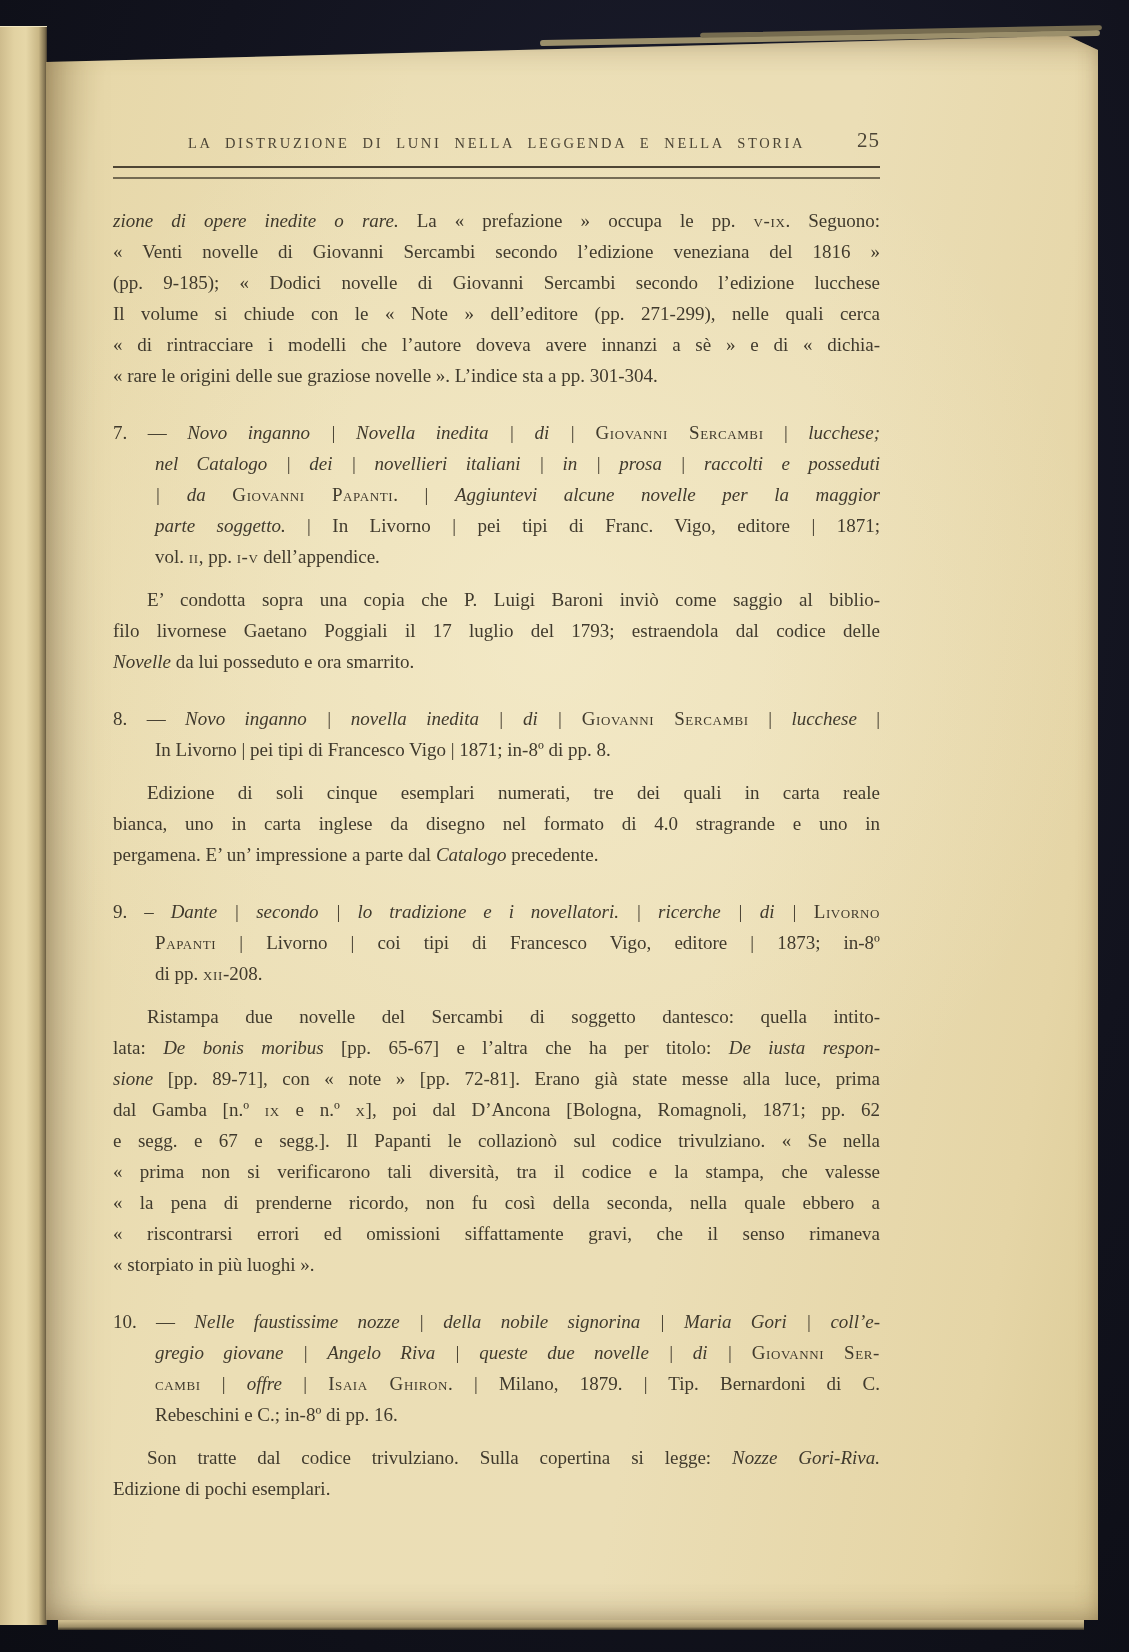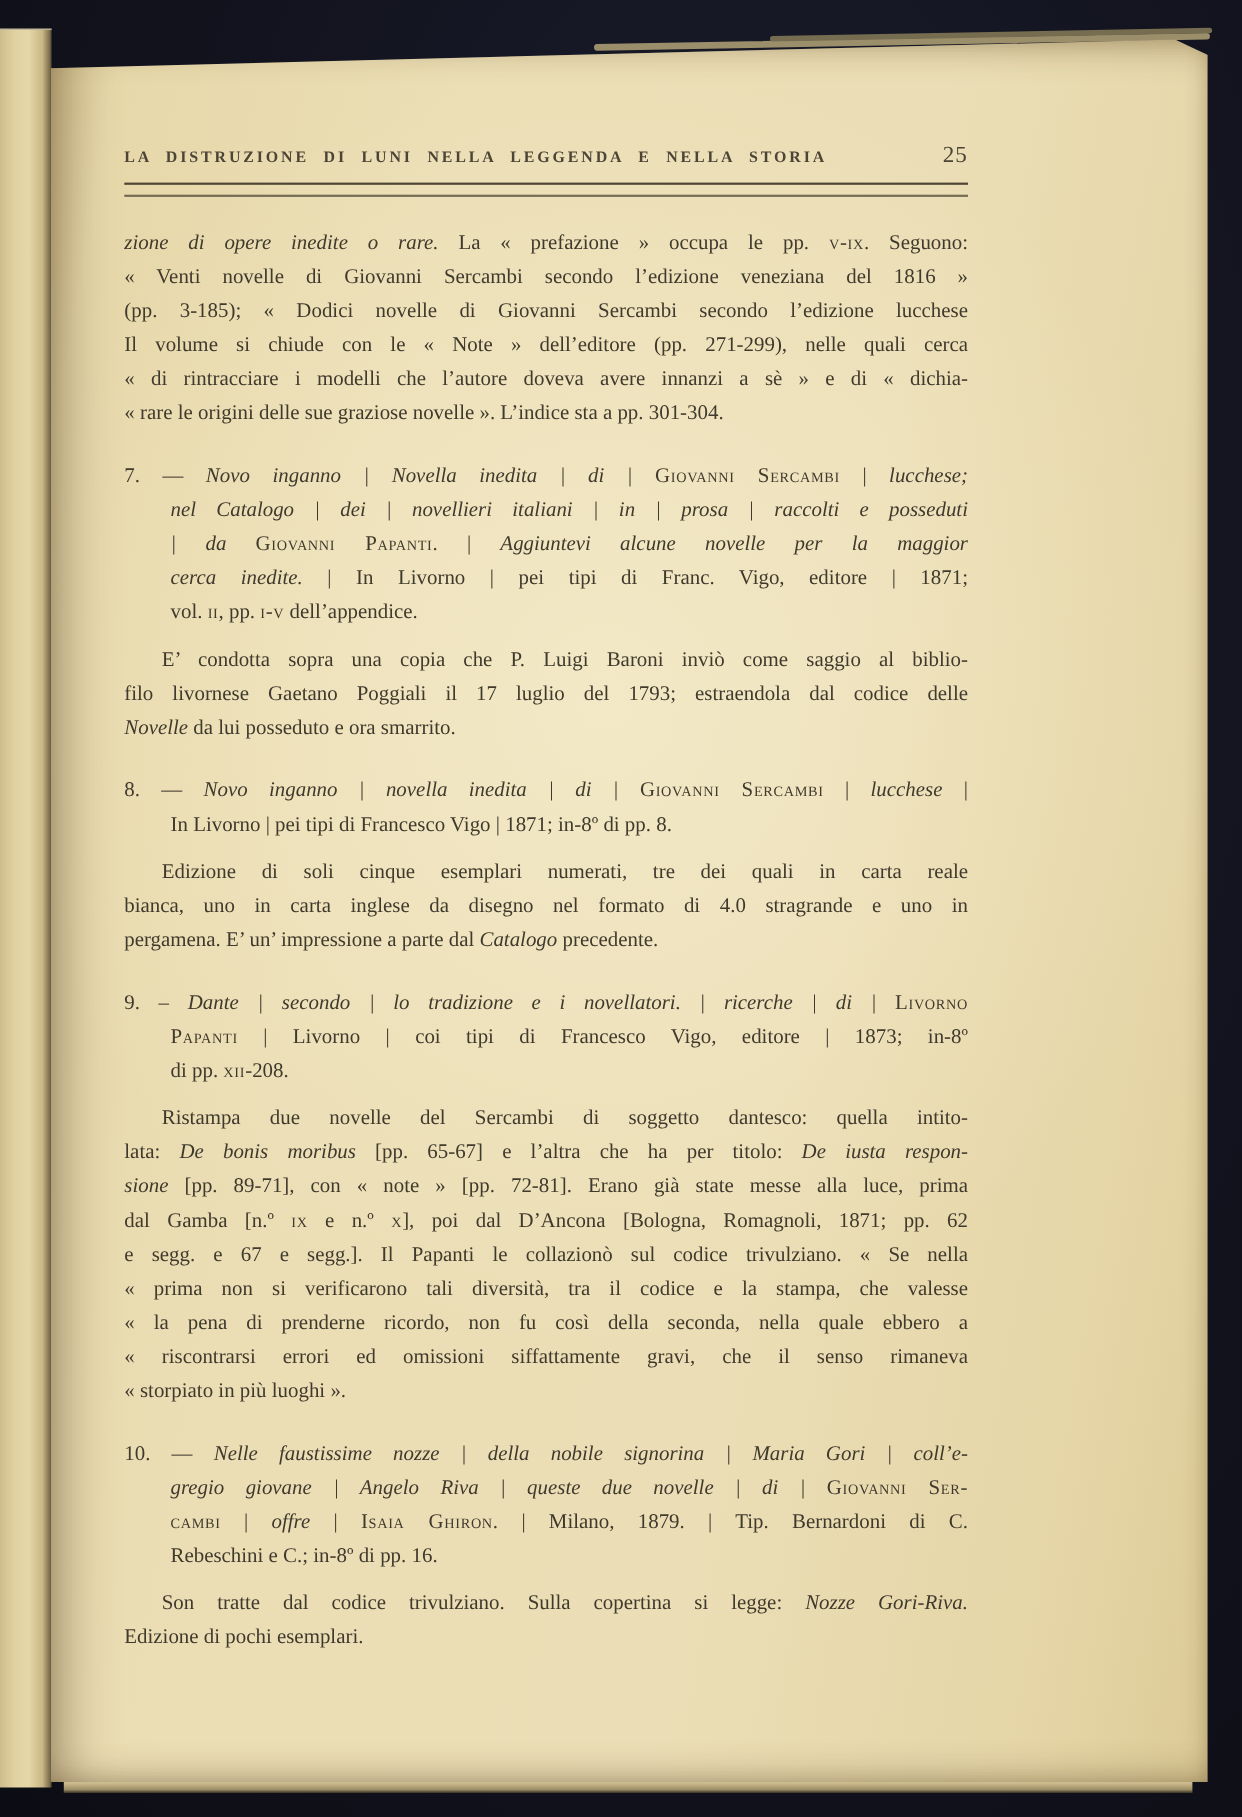--- a/index.html
+++ b/index.html
@@ -38,24 +38,23 @@
       inset 0 -16px 34px -18px rgba(105,82,48,0.42),
       inset 0 30px 30px -24px rgba(140,115,70,0.45);
   }
   .text-area{
     position:absolute;left:67px;top:92px;width:767px;
     color:var(--c-ink);
     font:19px/31px "Liberation Serif","DejaVu Serif",serif;
   }
   .running-header{position:relative;height:24px;}
   .header-title{
-    position:absolute;left:0;right:0;top:0;text-align:left;
+    position:absolute;left:0;right:0;top:0;text-align:center;
     font-size:14.5px;letter-spacing:2.6px;word-spacing:7px;color:#4c4536;
     white-space:nowrap;
-    font-weight:bold;
   }
   .page-num{position:absolute;right:0;top:-3px;font-size:21px;letter-spacing:1px;color:#4c4536;}
   .rule{margin-top:14px;height:9px;border-top:2px solid var(--c-rule);border-bottom:2px solid rgba(78,69,52,0.75);}
   .para{margin:0;}
   .body-continuation{margin-top:26px;}
   .entry{margin-top:26px;}
   .note{margin-top:12px;}
   .line{text-align:justify;text-align-last:justify;}
   .line.last{text-align-last:left;}
   .entry .line{padding-left:42px;}
@@ -77,30 +76,30 @@
     <div class="text-area">
       <div class="running-header">
         <div class="header-title">LA DISTRUZIONE DI LUNI NELLA LEGGENDA E NELLA STORIA</div>
         <div class="page-num">25</div>
       </div>
       <div class="rule"></div>
       <div>
           <div class="para body-continuation">
             <div class="line first"><span class="it">zione di opere inedite o rare.</span><span> La « prefazione » occupa le pp. </span><span class="sc">v-ix</span><span>. Seguono:</span></div>
             <div class="line"><span>« Venti novelle di Giovanni Sercambi secondo l’edizione veneziana del 1816 »</span></div>
-            <div class="line"><span>(pp. 3-185); « Dodici novelle di Giovanni Sercambi secondo l’edizione lucchese</span></div>
+            <div class="line"><span>(pp. 9-185); « Dodici novelle di Giovanni Sercambi secondo l’edizione lucchese</span></div>
             <div class="line"><span>Il volume si chiude con le « Note » dell’editore (pp. 271-299), nelle quali cerca</span></div>
             <div class="line"><span>« di rintracciare i modelli che l’autore doveva avere innanzi a sè » e di « dichia-</span></div>
             <div class="line last"><span>« rare le origini delle sue graziose novelle ». L’indice sta a pp. 301-304.</span></div>
           </div>
           <div class="para entry">
             <div class="line first"><span>7. — </span><span class="it">Novo inganno | Novella inedita | di |</span><span> </span><span class="sc">Giovanni Sercambi</span><span> | </span><span class="it">lucchese;</span></div>
             <div class="line"><span class="it">nel Catalogo | dei | novellieri italiani | in | prosa | raccolti e posseduti</span></div>
             <div class="line"><span class="it">| da </span><span class="sc">Giovanni Papanti</span><span>. | </span><span class="it">Aggiuntevi alcune novelle per la maggior</span></div>
-            <div class="line"><span class="it">cerca inedite.</span><span> | In Livorno | pei tipi di Franc. Vigo, editore | 1871;</span></div>
+            <div class="line"><span class="it">parte soggetto.</span><span> | In Livorno | pei tipi di Franc. Vigo, editore | 1871;</span></div>
             <div class="line last"><span>vol. </span><span class="sc">ii</span><span>, pp. </span><span class="sc">i-v</span><span> dell’appendice.</span></div>
           </div>
           <div class="para note">
             <div class="line first"><span>E’ condotta sopra una copia che P. Luigi Baroni inviò come saggio al biblio-</span></div>
             <div class="line"><span>filo livornese Gaetano Poggiali il 17 luglio del 1793; estraendola dal codice delle</span></div>
             <div class="line last"><span class="it">Novelle</span><span> da lui posseduto e ora smarrito.</span></div>
           </div>
           <div class="para entry">
             <div class="line first"><span>8. — </span><span class="it">Novo inganno | novella inedita | di |</span><span> </span><span class="sc">Giovanni Sercambi</span><span> | </span><span class="it">lucchese</span><span> |</span></div>
             <div class="line last"><span>In Livorno | pei tipi di Francesco Vigo | 1871; in-8º di pp. 8.</span></div>

